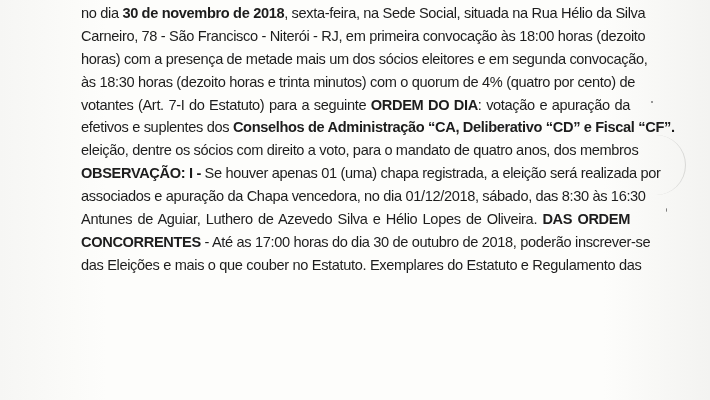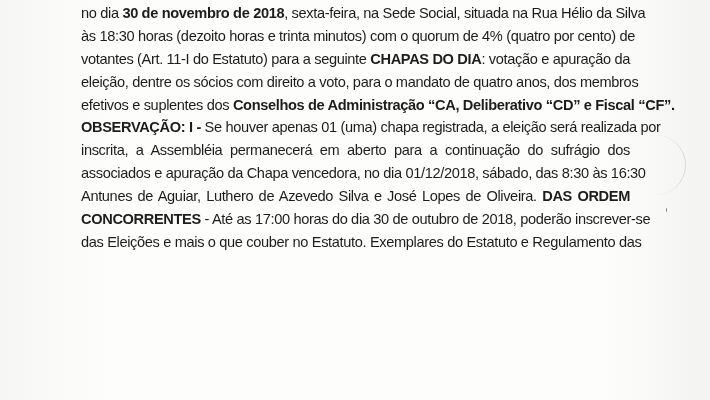--- a/index.html
+++ b/index.html
@@ -38,24 +38,25 @@
 </style>
 </head>
 <body>
 
 <div class="page">
   <div class="curve"></div>
   <div class="speck" style="left:651px;top:101px;width:2px;height:2px;"></div>
   <div class="speck" style="left:666px;top:208px;width:1px;height:4px;"></div>
   <div class="text-block" id="text-block">
       <span class="line"><span>no dia </span><b>30 de novembro de 2018</b><span>, sexta-feira, na Sede Social, situada na Rua Hélio da Silva</span></span>
+      <span class="line"><span>Carneiro, 78 - São Francisco - Niterói - RJ, em primeira convocação às 18:00 horas (dezoito</span></span>
+      <span class="line"><span>horas) com a presença de metade mais um dos sócios eleitores e em segunda convocação,</span></span>
       <span class="line"><span>às 18:30 horas (dezoito horas e trinta minutos) com o quorum de 4% (quatro por cento) de</span></span>
-      <span class="line"><span>votantes (Art. 11-I do Estatuto) para a seguinte </span><b>CHAPAS DO DIA</b><span>: votação e apuração da</span></span>
+      <span class="line"><span>votantes (Art. 7-I do Estatuto) para a seguinte </span><b>ORDEM DO DIA</b><span>: votação e apuração da</span></span>
+      <span class="line"><span>efetivos e suplentes dos </span><b>Conselhos de Administração “CA, Deliberativo “CD” e Fiscal “CF”.</b></span>
       <span class="line"><span>eleição, dentre os sócios com direito a voto, para o mandato de quatro anos, dos membros</span></span>
-      <span class="line"><span>efetivos e suplentes dos </span><b>Conselhos de Administração “CA, Deliberativo “CD” e Fiscal “CF”.</b></span>
       <span class="line"><b>OBSERVAÇÃO: I -</b><span> Se houver apenas 01 (uma) chapa registrada, a eleição será realizada por</span></span>
-      <span class="line"><span>inscrita, a Assembléia permanecerá em aberto para a continuação do sufrágio dos</span></span>
       <span class="line"><span>associados e apuração da Chapa vencedora, no dia 01/12/2018, sábado, das 8:30 às 16:30</span></span>
-      <span class="line"><span>Antunes de Aguiar, Luthero de Azevedo Silva e José Lopes de Oliveira. </span><b>DAS ORDEM</b></span>
+      <span class="line"><span>Antunes de Aguiar, Luthero de Azevedo Silva e Hélio Lopes de Oliveira. </span><b>DAS ORDEM</b></span>
       <span class="line"><b>CONCORRENTES</b><span> - Até as 17:00 horas do dia 30 de outubro de 2018, poderão inscrever-se</span></span>
       <span class="line"><span>das Eleições e mais o que couber no Estatuto. Exemplares do Estatuto e Regulamento das</span></span>
     </div>
 </div>
 
 </body></html>

